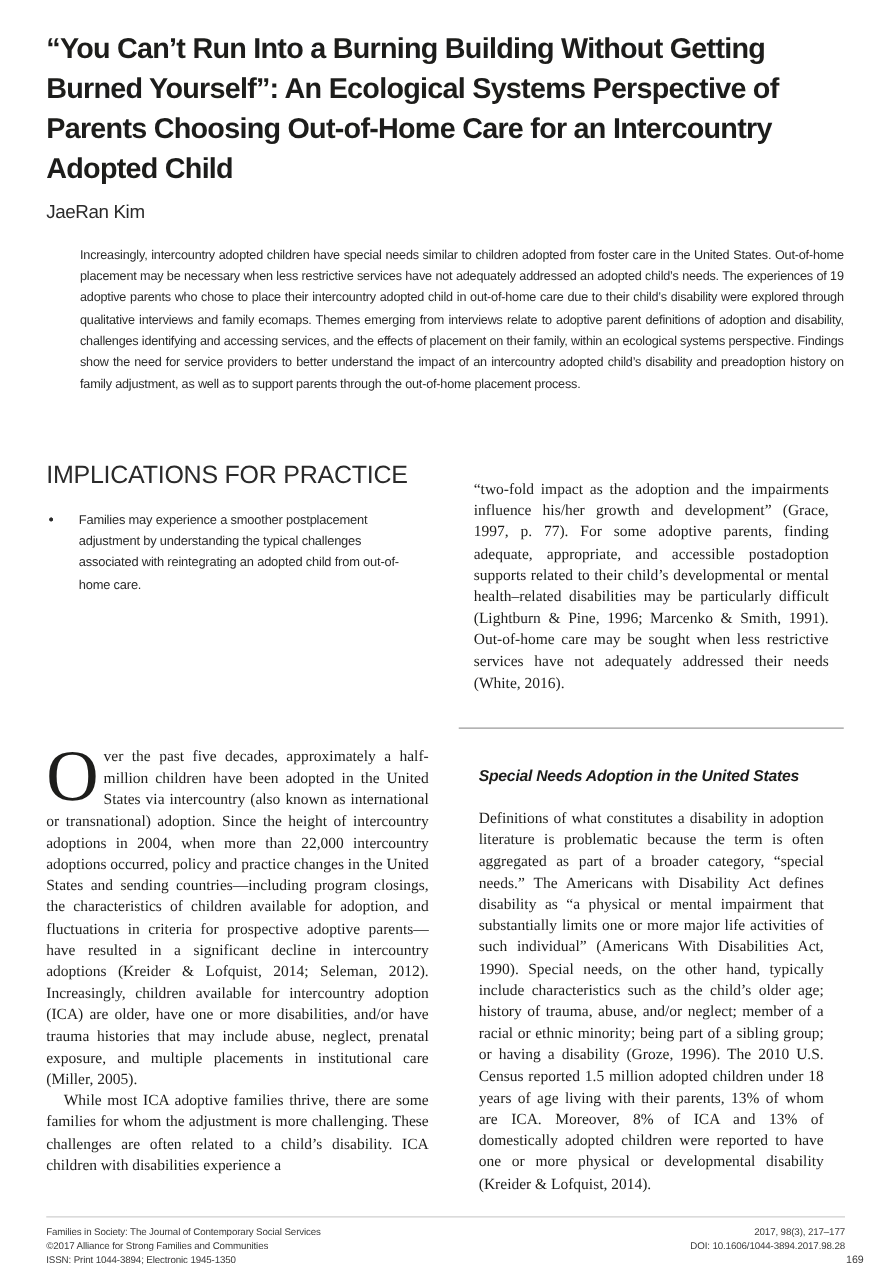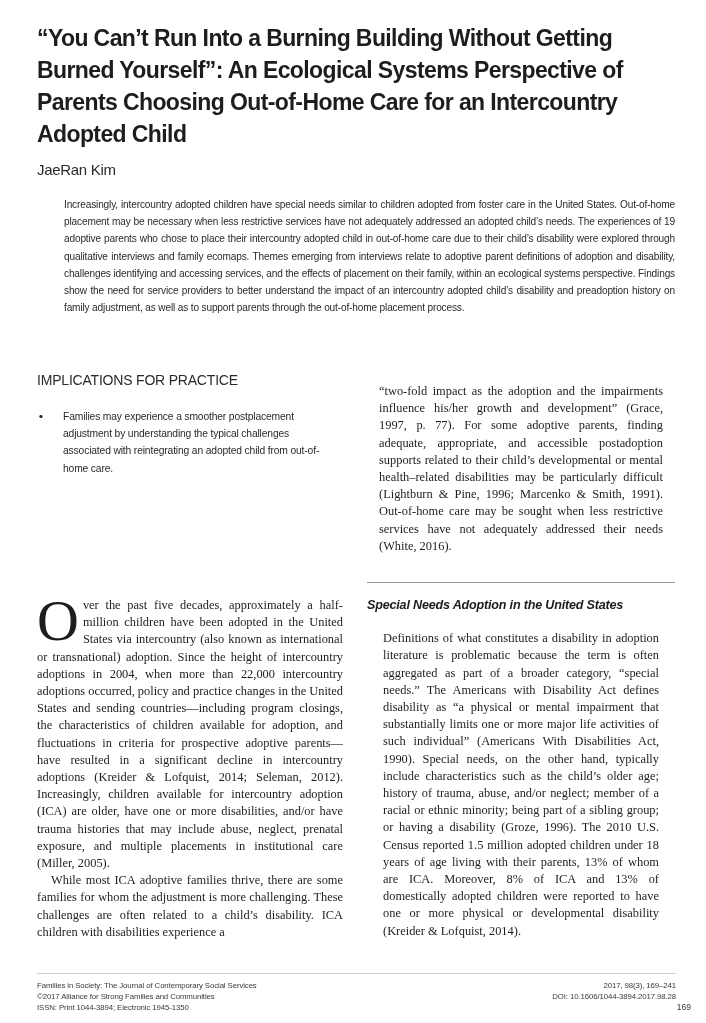--- a/index.html
+++ b/index.html
@@ -51,21 +51,21 @@
     letter-spacing: -0.15px;
     color: #2a2a2a;
   }
   .implications {
     position: absolute;
     left: 37px; top: 370px;
     width: 300px;
   }
   .impl-heading {
     font-family: "Liberation Sans", sans-serif;
-    font-size: 14px;
+    font-size: 20px;
     letter-spacing: -0.2px;
     color: #2a2a2a;
     margin: 0 0 18px 0;
     line-height: 20px;
   }
   .impl-list {
     list-style: none;
     margin: 0; padding: 0;
   }
   .impl-item {
@@ -140,21 +140,21 @@
     width: 308px;
   }
   .subheading {
     font-family: "Liberation Sans", sans-serif;
     font-weight: bold;
     font-style: italic;
     font-size: 12.6px;
     line-height: 17.2px;
     letter-spacing: -0.2px;
     color: #1d1d1b;
-    margin: 0;
+    margin: 16px;
   }
   .col-right-body p { margin: 16px; }
   .col-right-body p.indent { text-indent: 14px; }
   .footer-rule {
     position: absolute;
     left: 37px; top: 973px;
     width: 639px; height: 0;
     border-top: 1px solid #cfcfcf;
   }
   .footer-left {
@@ -227,19 +227,19 @@
 
   <div class="footer-rule"></div>
 
   <div class="footer-left">
     <span class="line">Families in Society: The Journal of Contemporary Social Services</span>
     <span class="line">©2017 Alliance for Strong Families and Communities</span>
     <span class="line">ISSN: Print 1044-3894; Electronic 1945-1350</span>
   </div>
 
   <div class="footer-right">
-    <span class="line">2017, 98(3), 169–241</span>
+    <span class="line">2017, 98(3), 217–177</span>
     <span class="line">DOI: 10.1606/1044-3894.2017.98.28</span>
   </div>
 
   <div class="page-number">169</div>
 
 </div>
 
 </body></html>

